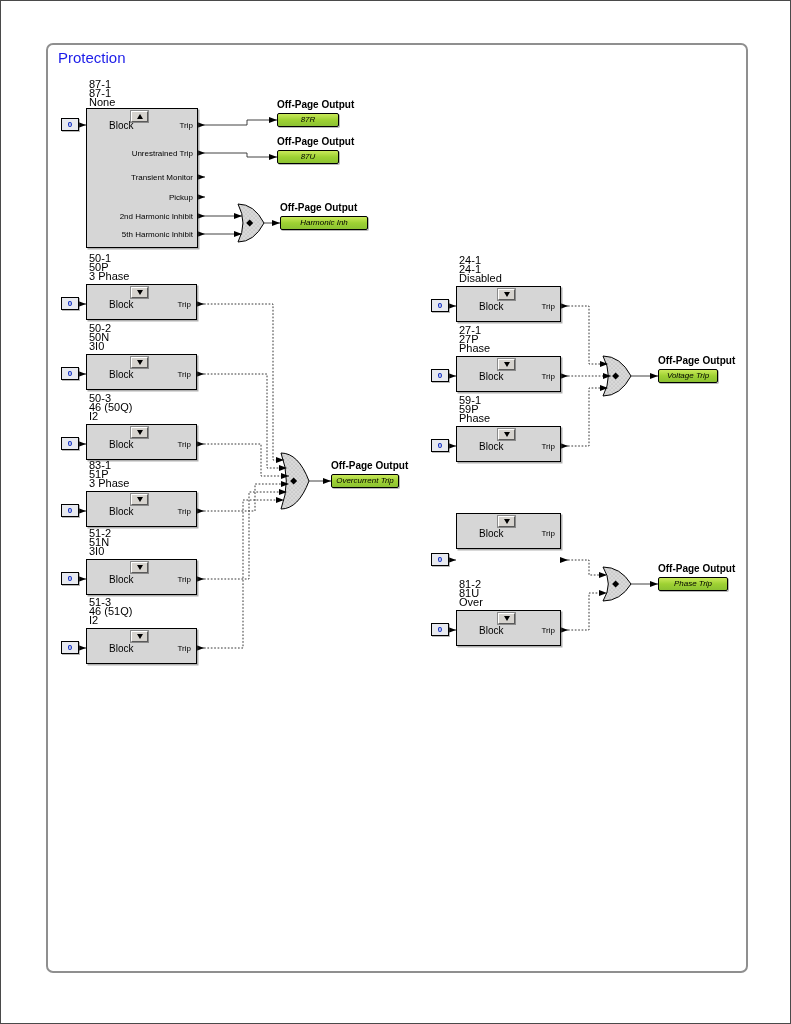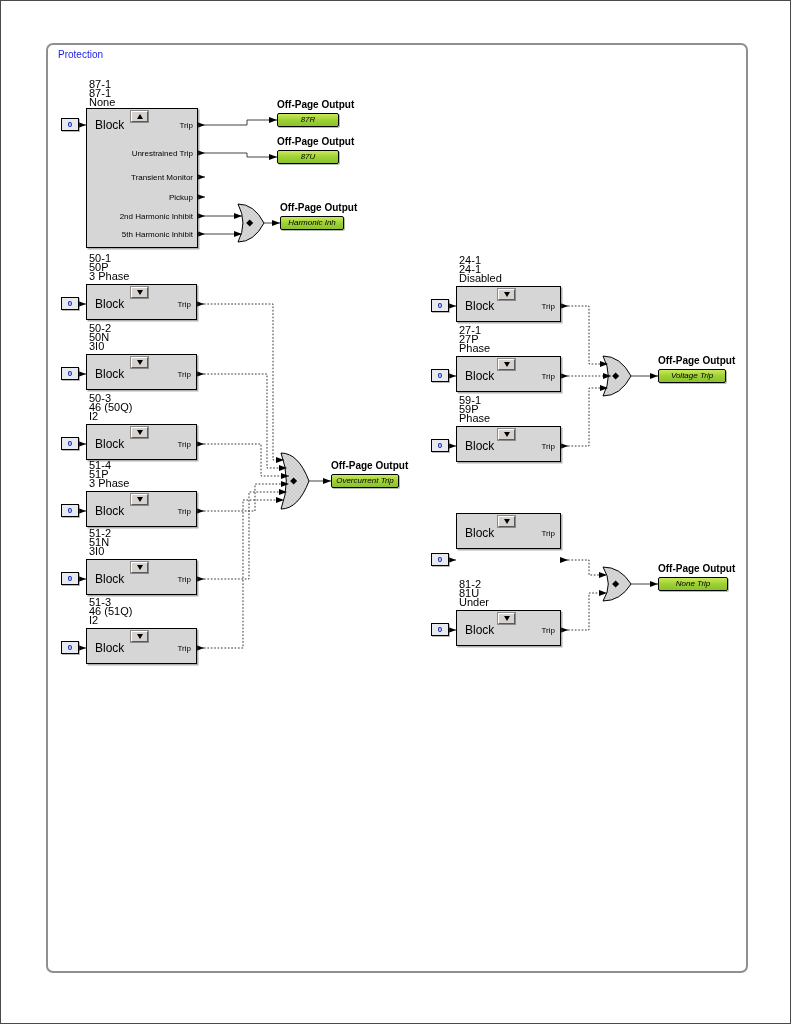--- a/index.html
+++ b/index.html
@@ -1,31 +1,31 @@
 <!DOCTYPE html>
 <html><head>
 <meta charset="utf-8">
 <style>
   * { margin:0; padding:0; box-sizing:border-box; }
   html,body { background:#ffffff; font-family:"Liberation Sans", sans-serif; }
   .page { position:relative; width:791px; height:1024px; background:#fff; border:1px solid #4a4a4a; overflow:hidden; }
   .frame { position:absolute; left:45px; top:42px; width:702px; height:930px; border:2px solid #8f8f8f; border-radius:7px; }
-  .title { position:absolute; left:57px; top:48px; color:#1b1be8; font-size:10px; }
+  .title { position:absolute; left:57px; top:48px; color:#1b1be8; font-size:15px; }
   svg.wires { position:absolute; left:0; top:0; width:791px; height:1024px; }
   .wire { fill:none; stroke:#2e2e2e; stroke-width:0.9; }
   .dashed { stroke-dasharray:1.7 1.7; stroke:#222; }
   .gate { fill:url(#stipple); stroke:#000; stroke-width:1; }
 
   .blockgrp { position:absolute; width:150px; }
   .blabels { padding-left:28px; font-size:11px; font-weight:normal; line-height:9px; color:#000; white-space:nowrap; height:27px; }
   .bbody { position:relative; margin-left:25px; margin-top:3px; background:#d6d6d6; border:1px solid #000; box-shadow:1.5px 1.5px 0 rgba(80,80,80,.45); }
   .sbody { width:111px; height:36px; }
   .rbody { width:105px; height:36px; }
   .bigbody { width:112px; height:140px; margin-top:1px; }
-  .inlbl { position:absolute; left:8px; font-size:12px; line-height:9px; color:#000; white-space:nowrap; }
+  .inlbl { position:absolute; left:22px; font-size:10px; line-height:9px; color:#000; white-space:nowrap; }
   .outlbl { position:absolute; right:5px; font-size:8px; line-height:9px; color:#000; white-space:nowrap; }
   .sbody .inlbl, .rbody .inlbl, .sbody .outlbl, .rbody .outlbl { top:15px; }
   .o87 { position:absolute; right:4px; font-size:8px; line-height:9px; color:#000; white-space:nowrap; }
   .port { position:absolute; left:0; width:18px; height:13px; background:#e8eaf0; border:1px solid #000; color:#0020c0; font-size:8px; font-weight:bold; text-align:center; line-height:11px; box-shadow:1px 1px 0 rgba(80,80,80,.4); }
   .sport { top:43px; }
   .ddbtn, .upbtn { position:absolute; top:2px; width:17px; height:11px; background:#d6d3ce; border:1px solid; border-color:#ffffff #5a5a5a #5a5a5a #ffffff; outline:1px solid #8a8a8a; display:flex; align-items:center; justify-content:center; cursor:default; }
   .sbody .ddbtn { left:44px; }
   .rbody .ddbtn { left:41px; }
   .upbtn { left:44px; }
   .tri-down { width:0; height:0; border-left:3.5px solid transparent; border-right:3.5px solid transparent; border-top:5px solid #000; }
@@ -193,21 +193,21 @@
           <span class="tri-down"></span>
         </div>
       <span class="inlbl">Block</span>
       <span class="outlbl">Trip</span>
     </div>
     <div class="port sport">0</div>
   </div>
 
   <div class="blockgrp" style="left:60px;top:460px">
     <div class="blabels">
-      <div>51-4</div>
+      <div>83-1</div>
       <div>51P</div>
       <div>3 Phase</div>
     </div>
     <div class="bbody sbody">
       <div class="ddbtn">
           <span class="tri-down"></span>
         </div>
       <span class="inlbl">Block</span>
       <span class="outlbl">Trip</span>
     </div>
@@ -302,21 +302,21 @@
       <span class="inlbl">Block</span>
       <span class="outlbl">Trip</span>
     </div>
     <div class="port sport">0</div>
   </div>
 
   <div class="blockgrp" style="left:430px;top:579px">
     <div class="blabels">
       <div>81-2</div>
       <div>81U</div>
-      <div>Under</div>
+      <div>Over</div>
     </div>
     <div class="bbody rbody">
       <div class="ddbtn">
           <span class="tri-down"></span>
         </div>
       <span class="inlbl">Block</span>
       <span class="outlbl">Trip</span>
     </div>
     <div class="port sport">0</div>
   </div>
@@ -324,27 +324,27 @@
   <div class="offpage" style="left:276px;top:98px">
     <div class="oph">Off-Page Output</div>
     <div class="opbox" style="width:62px">87R</div>
   </div>
   <div class="offpage" style="left:276px;top:135px">
     <div class="oph">Off-Page Output</div>
     <div class="opbox" style="width:62px">87U</div>
   </div>
   <div class="offpage" style="left:279px;top:201px">
     <div class="oph">Off-Page Output</div>
-    <div class="opbox" style="width:64px">Harmonic Inh</div>
+    <div class="opbox" style="width:88px">Harmonic Inh</div>
   </div>
   <div class="offpage" style="left:330px;top:459px">
     <div class="oph">Off-Page Output</div>
     <div class="opbox" style="width:68px">Overcurrent Trip</div>
   </div>
   <div class="offpage" style="left:657px;top:354px">
     <div class="oph">Off-Page Output</div>
-    <div class="opbox" style="width:68px">Voltage Trip</div>
+    <div class="opbox" style="width:60px">Voltage Trip</div>
   </div>
   <div class="offpage" style="left:657px;top:562px">
     <div class="oph">Off-Page Output</div>
-    <div class="opbox" style="width:70px">None Trip</div>
+    <div class="opbox" style="width:70px">Phase Trip</div>
   </div>
 </div>
 
 </body></html>

